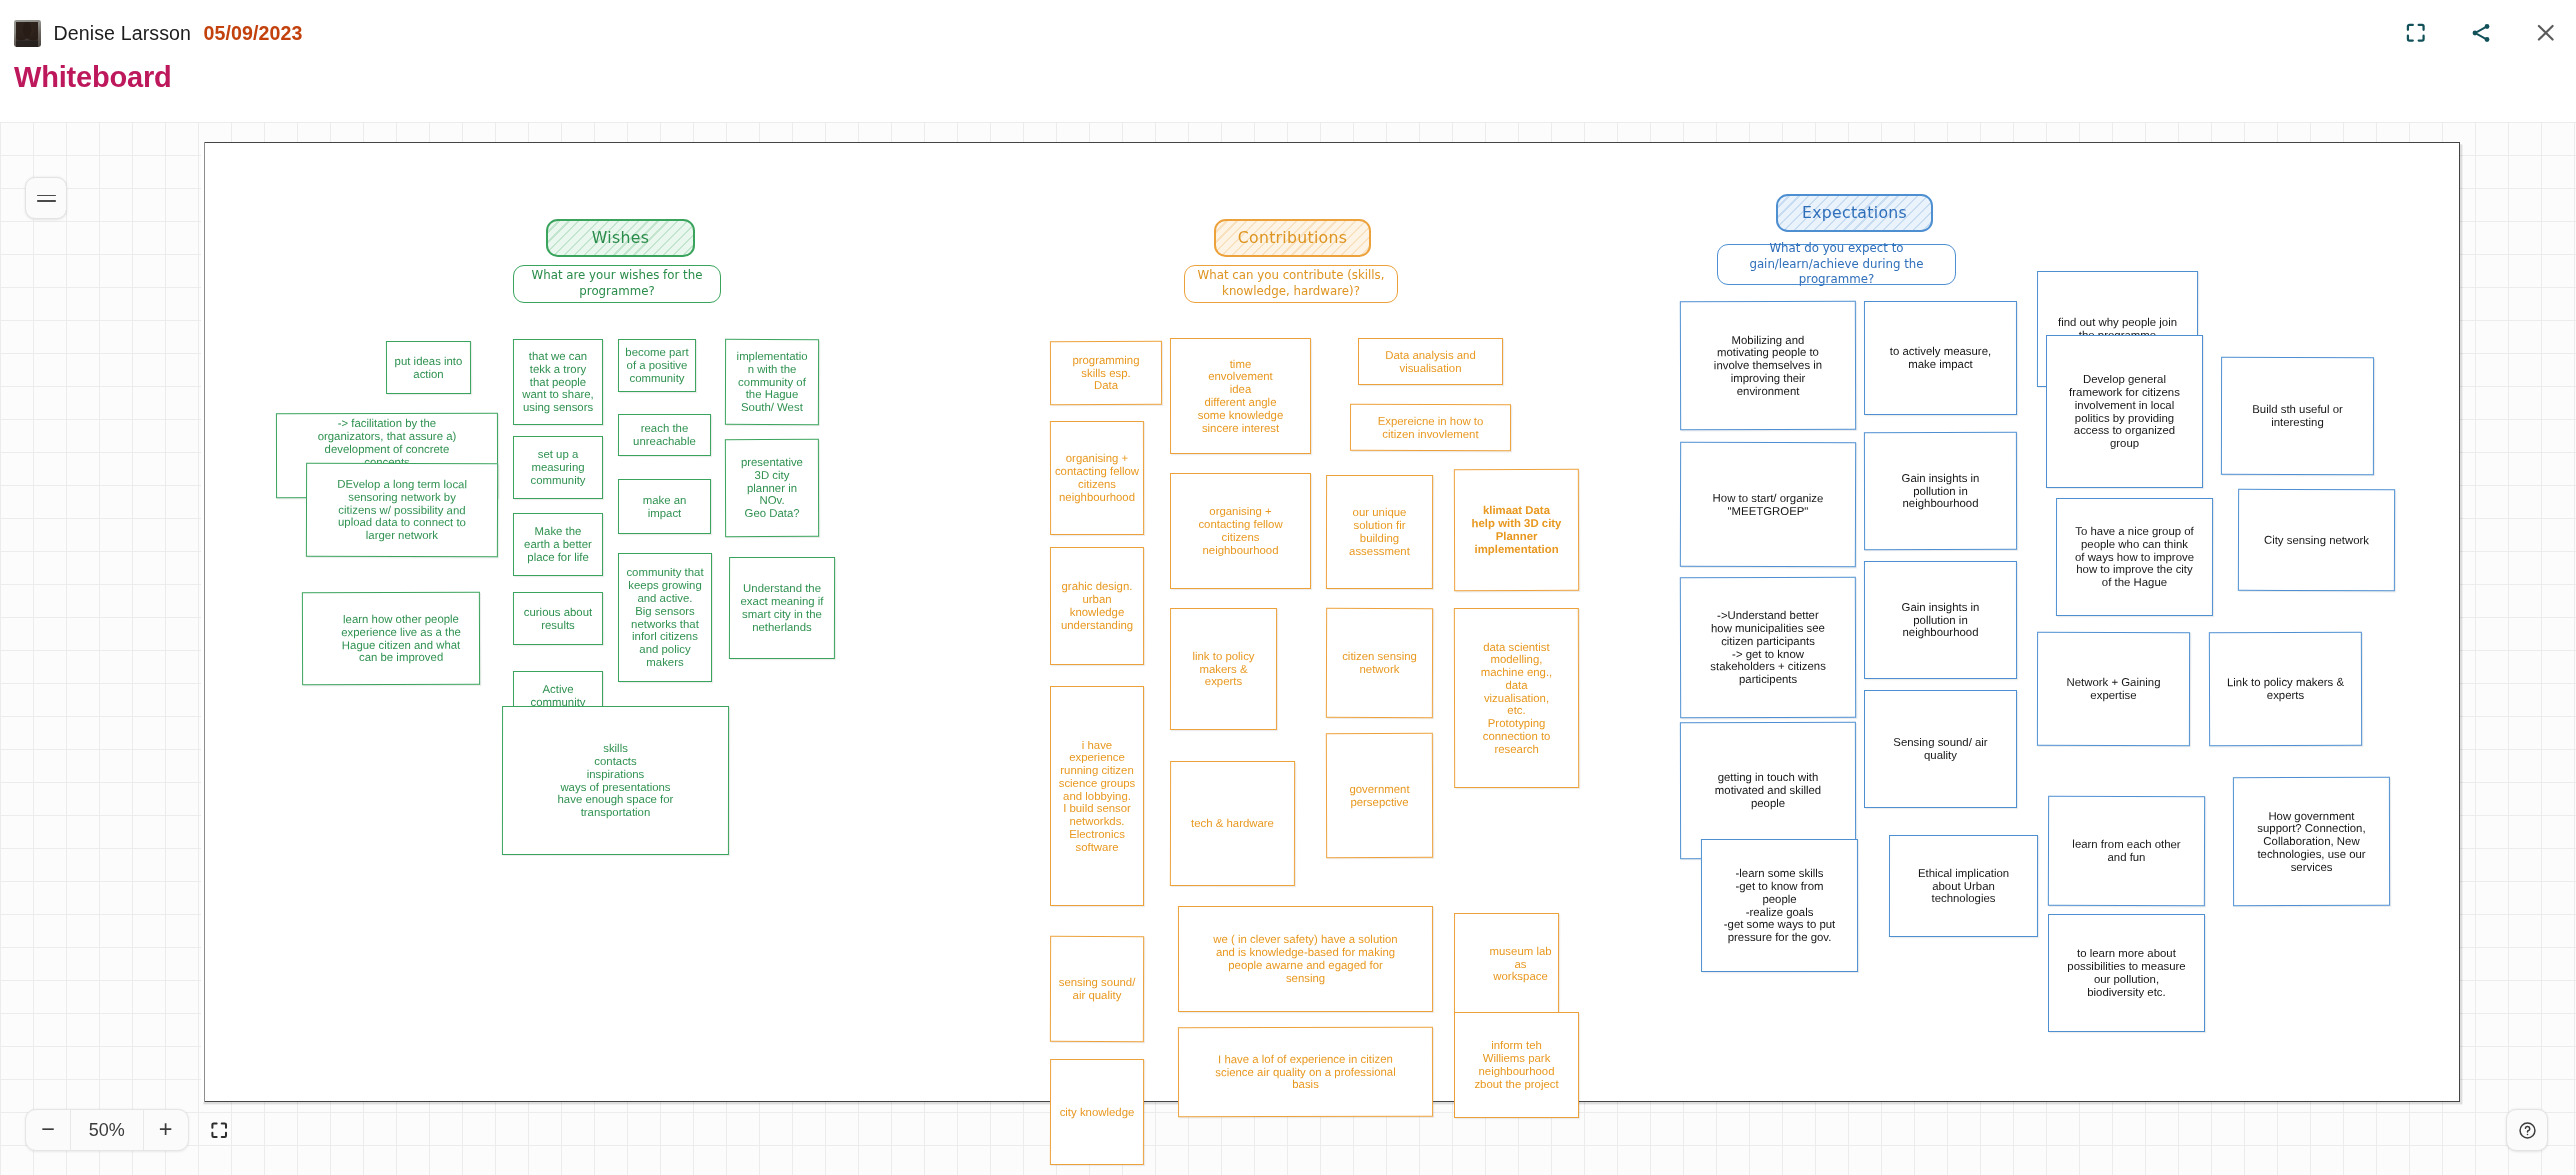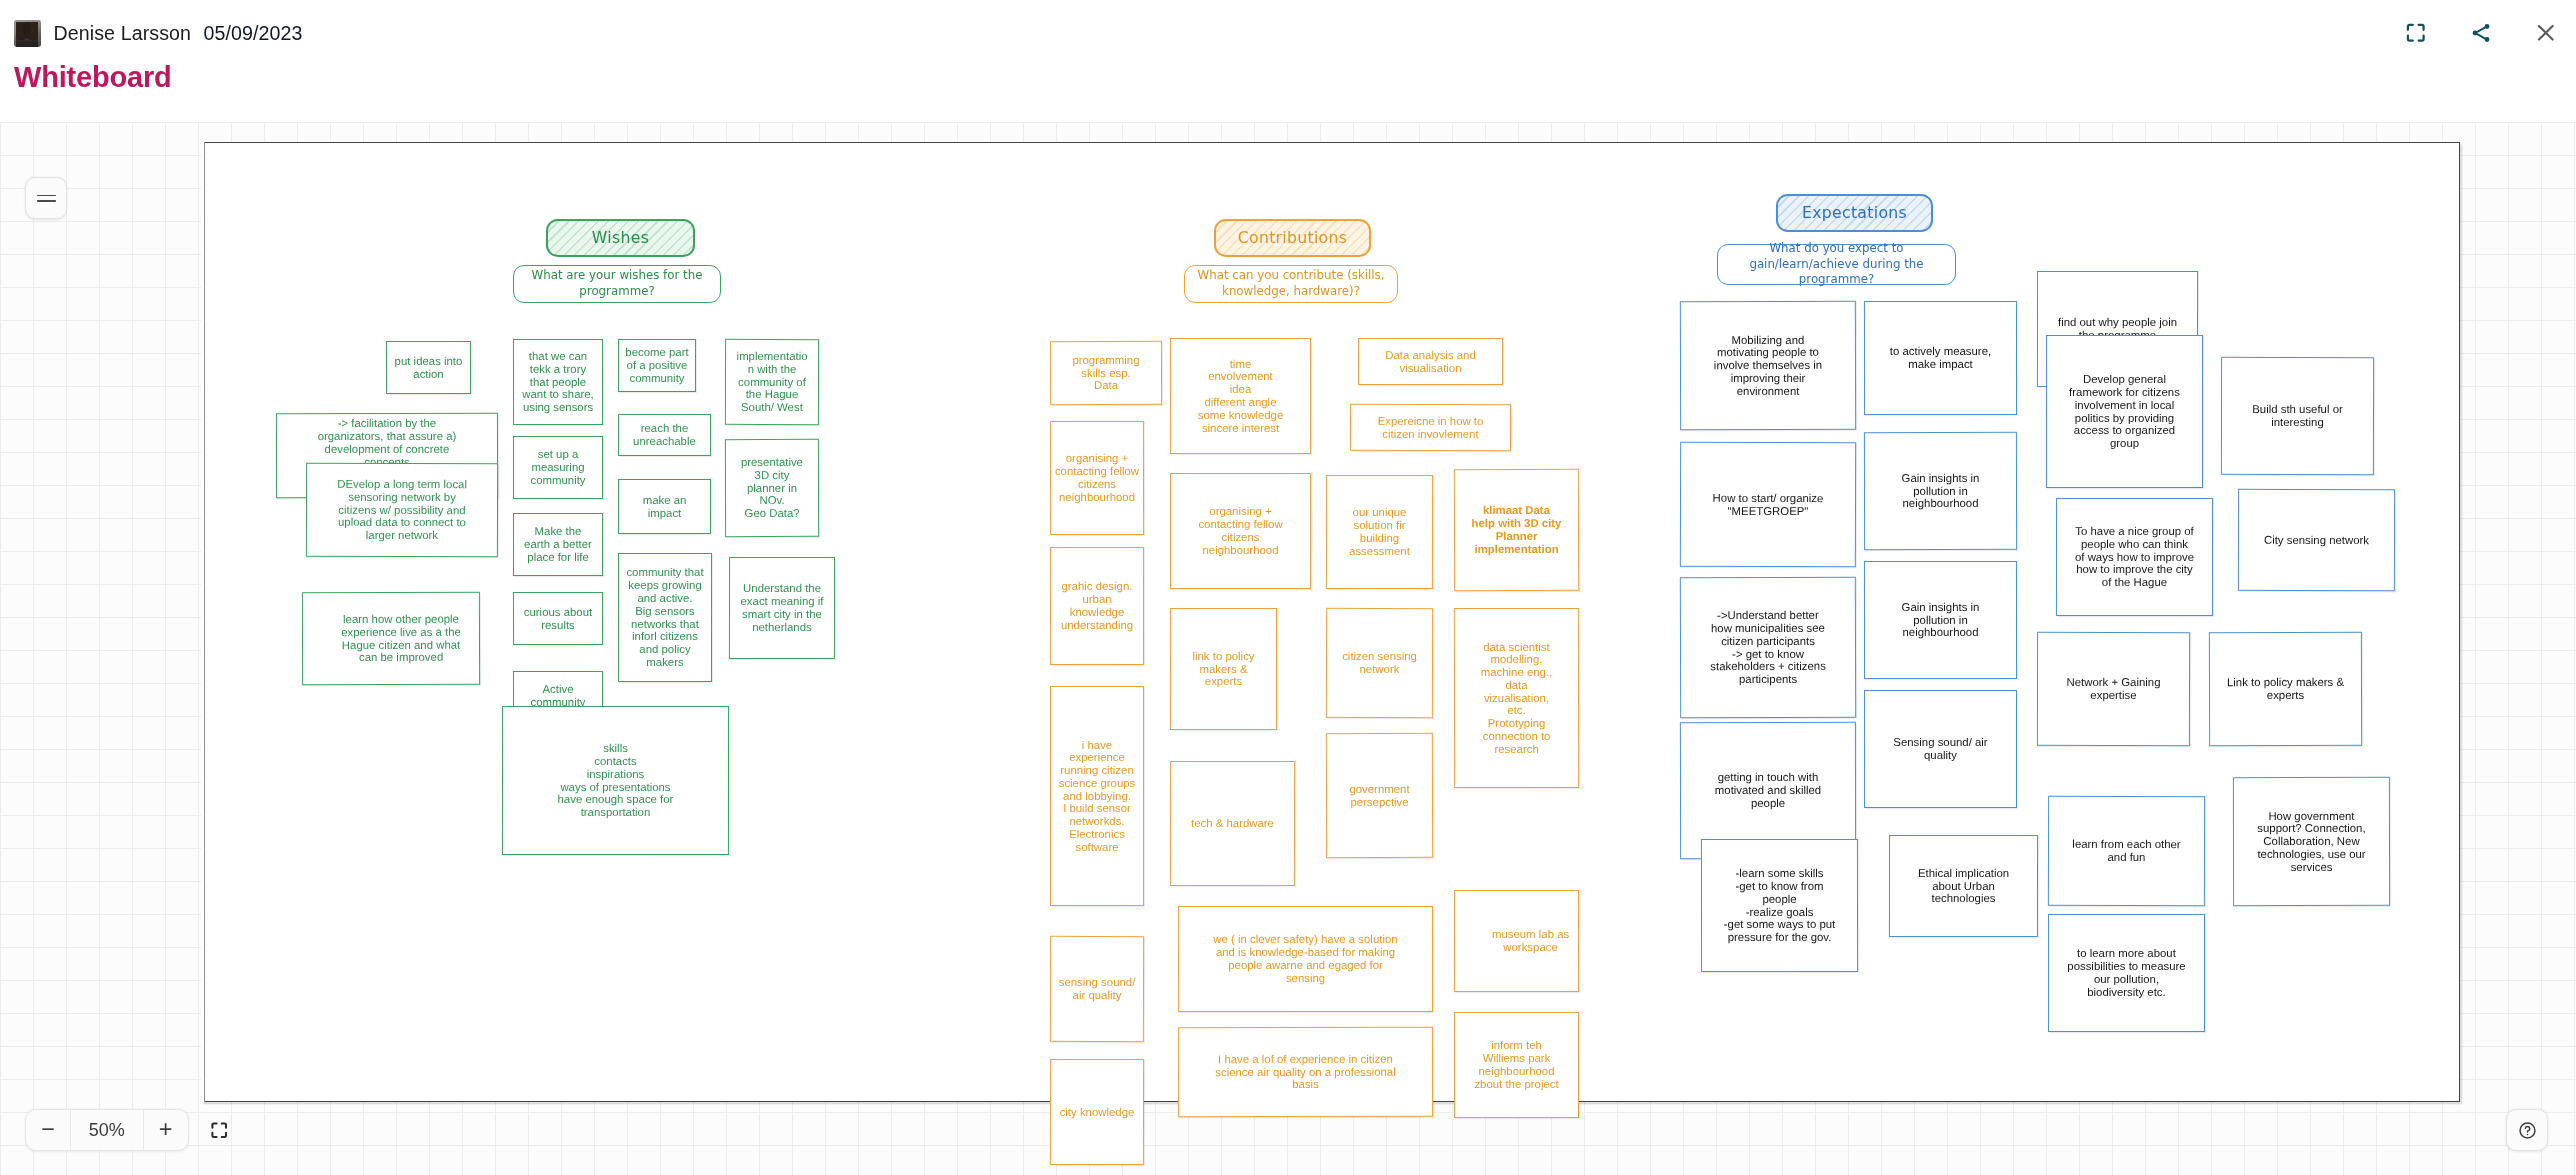--- a/index.html
+++ b/index.html
@@ -27,21 +27,21 @@
     border-radius:50% 50% 45% 45%; background:#c7a78e;
   }
   .avatar::after{
     content:""; position:absolute; left:2.4px; top:1.6px; width:22px; height:25px;
     background:
       radial-gradient(ellipse at 22% 30%, rgba(40,28,22,.95) 0 42%, rgba(40,28,22,0) 46%),
       radial-gradient(ellipse at 78% 30%, rgba(40,28,22,.95) 0 42%, rgba(40,28,22,0) 46%),
       linear-gradient(180deg, rgba(35,25,20,.0) 55%, rgba(30,24,22,.85) 78%);
   }
   .user-name { font-size: 19.6px; color: #1d1d1d; letter-spacing: 0.1px; }
-  .user-date { font-size: 19.6px; color: #0f172a; letter-spacing: 0.1px; }
+  .user-date { font-size: 19.6px; color: #c2410c; letter-spacing: 0.1px; font-weight: bold; }
   .page-title {
     position: absolute; left: 14px; top: 61px;
     font-size: 29px; font-weight: bold; color: #be185d; letter-spacing: -0.2px;
   }
   .topbar-actions { position: absolute; right: 17px; top: 19px; display: flex; align-items: center; gap: 38px; }
   .tb-icon { width: 27px; height: 27px; display: flex; align-items: center; justify-content: center; cursor: pointer; }
 
   
   .canvas-wrap {
     position: absolute; left: 0; top: 122px; width: 2576px; height: 1054px;
@@ -376,21 +376,21 @@
         <div class="note o" style="left: 1326px; top: 611px; width: 107px; height: 125px; transform: rotate(-0.165deg);">
           <span>government
 persepctive</span>
         </div>
         <div class="note o" style="left: 1178px; top: 784px; width: 255px; height: 106px; transform: rotate(-0.055deg);">
           <span>we ( in clever safety) have a solution
 and is knowledge-based for making
 people awarne and egaged for
 sensing</span>
         </div>
-        <div class="note o" style="left: 1454px; top: 768px; width: 125px; height: 102px; transform: rotate(0.055deg); padding-left: 32px;">
+        <div class="note o" style="left: 1454px; top: 791px; width: 105px; height: 102px; transform: rotate(0.055deg); padding-left: 32px;">
           <span>museum lab as
 workspace</span>
         </div>
         <div class="note o" style="left: 1050px; top: 814px; width: 94px; height: 106px; transform: rotate(0.165deg);">
           <span>sensing sound/
 air quality</span>
         </div>
         <div class="note o" style="left: 1178px; top: 905px; width: 255px; height: 90px; transform: rotate(-0.11deg);">
           <span>I have a lof of experience  in citizen
 science air quality on a professional

